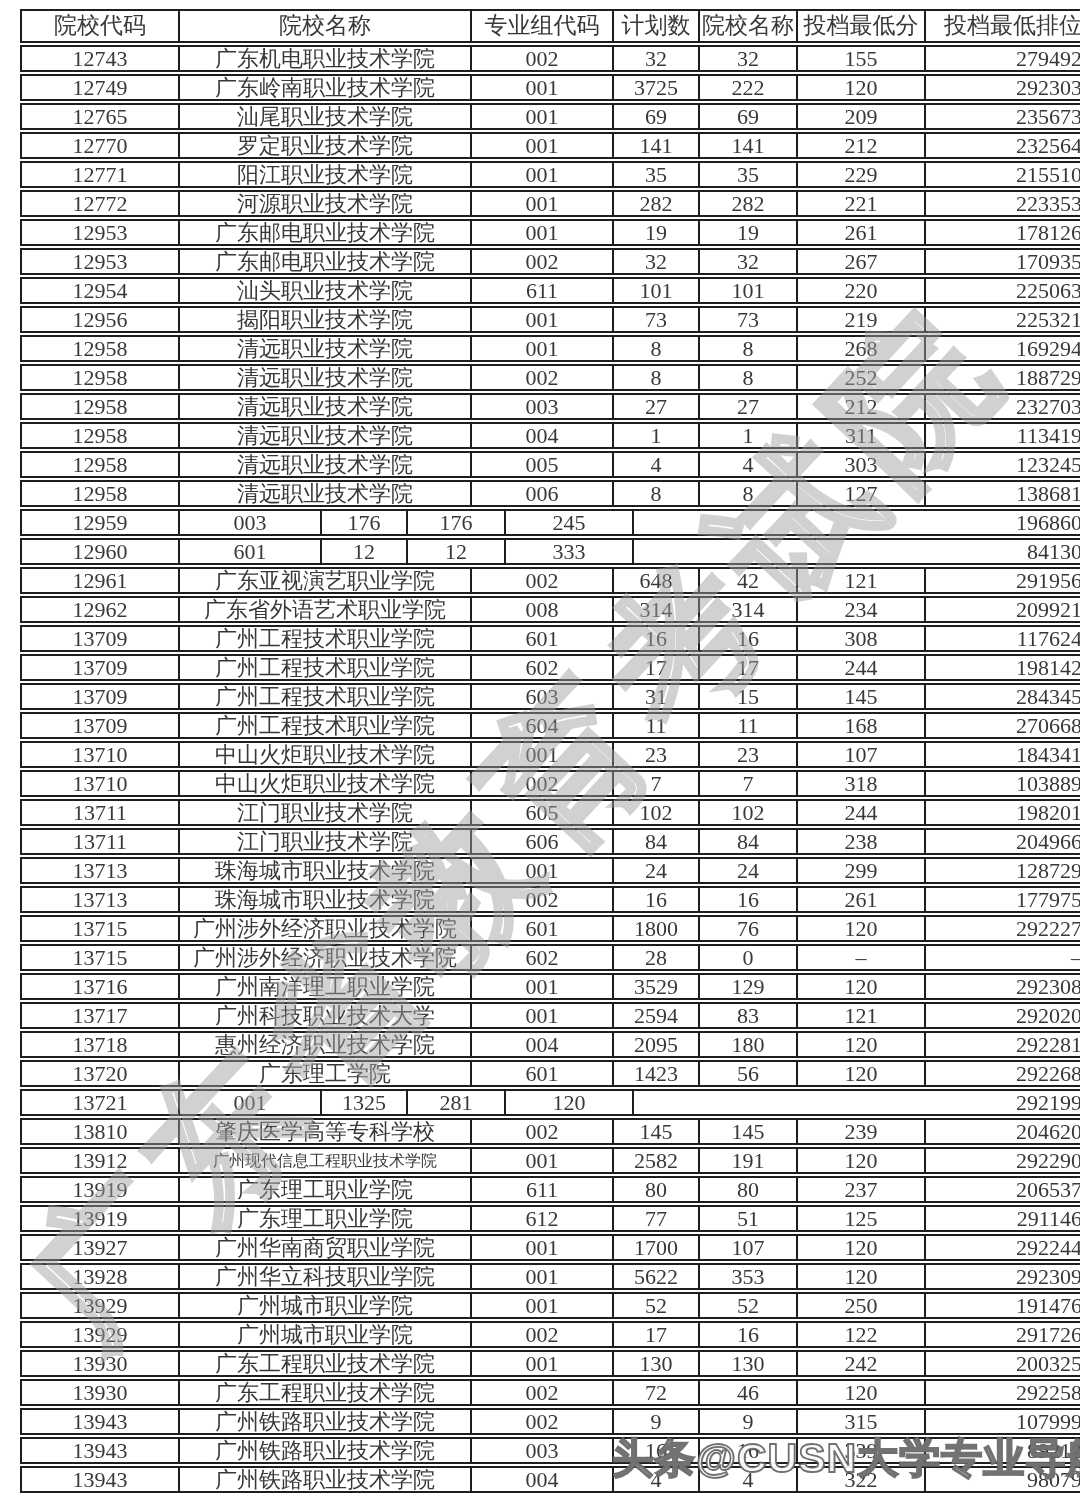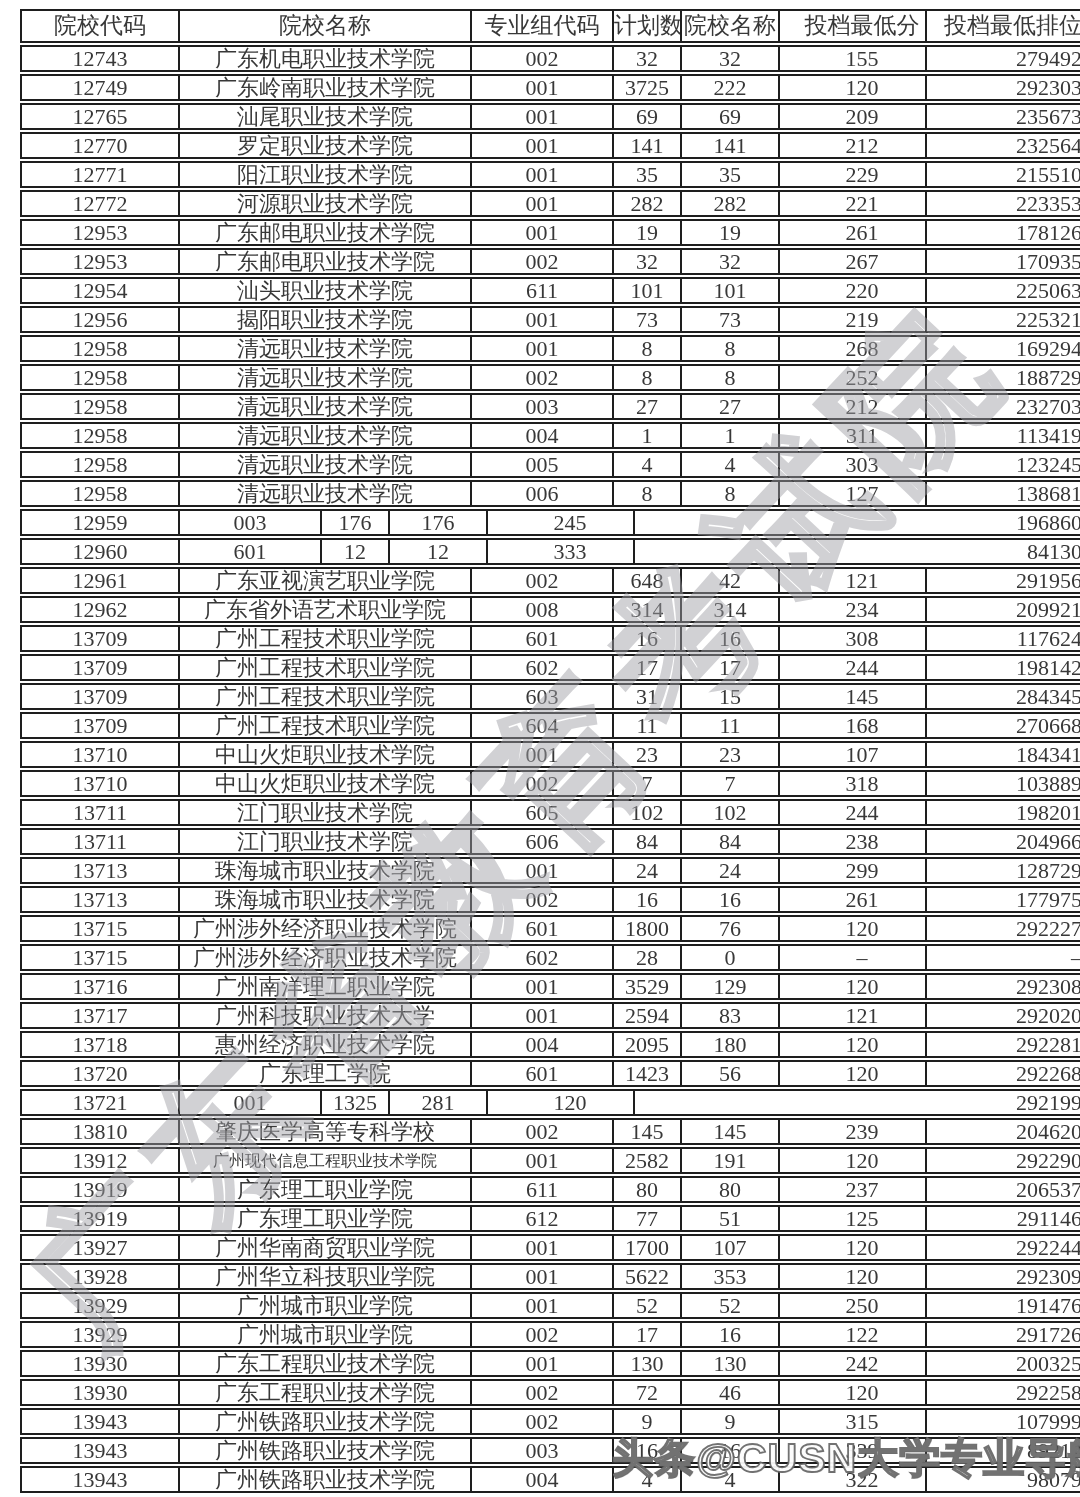--- a/index.html
+++ b/index.html
@@ -17,23 +17,23 @@
   .cell{
     box-sizing:border-box;height:23px;line-height:23px;
     text-align:center;overflow:hidden;white-space:nowrap;
     border-right:2px solid #1e1e1e;
     font-size:22px;
   }
   .cell:last-child{border-right:none;}
   .c0{width:158px;}
   .c1{width:292px;}
   .c2{width:142px;}
-  .c3{width:68px;text-align:center;}
+  .c3{width:86px;text-align:center;}
   .c4{width:98px;}
-  .c5{width:128px;margin-left:19px;}
+  .c5{width:128px;}
   .c6{flex:1;text-align:right;}
   .head .cell{height:30px;line-height:30px;font-size:23px;}
   .cell.small{font-size:16px;}
   .wm-diag{
     position:absolute;left:60px;top:1215px;z-index:4;
     transform:rotate(-47deg);transform-origin:0 50%;
     white-space:nowrap;pointer-events:none;
     font-size:150px;letter-spacing:18px;font-weight:bold;
     font-family:"Liberation Serif","DejaVu Serif",serif;
     color:transparent;

